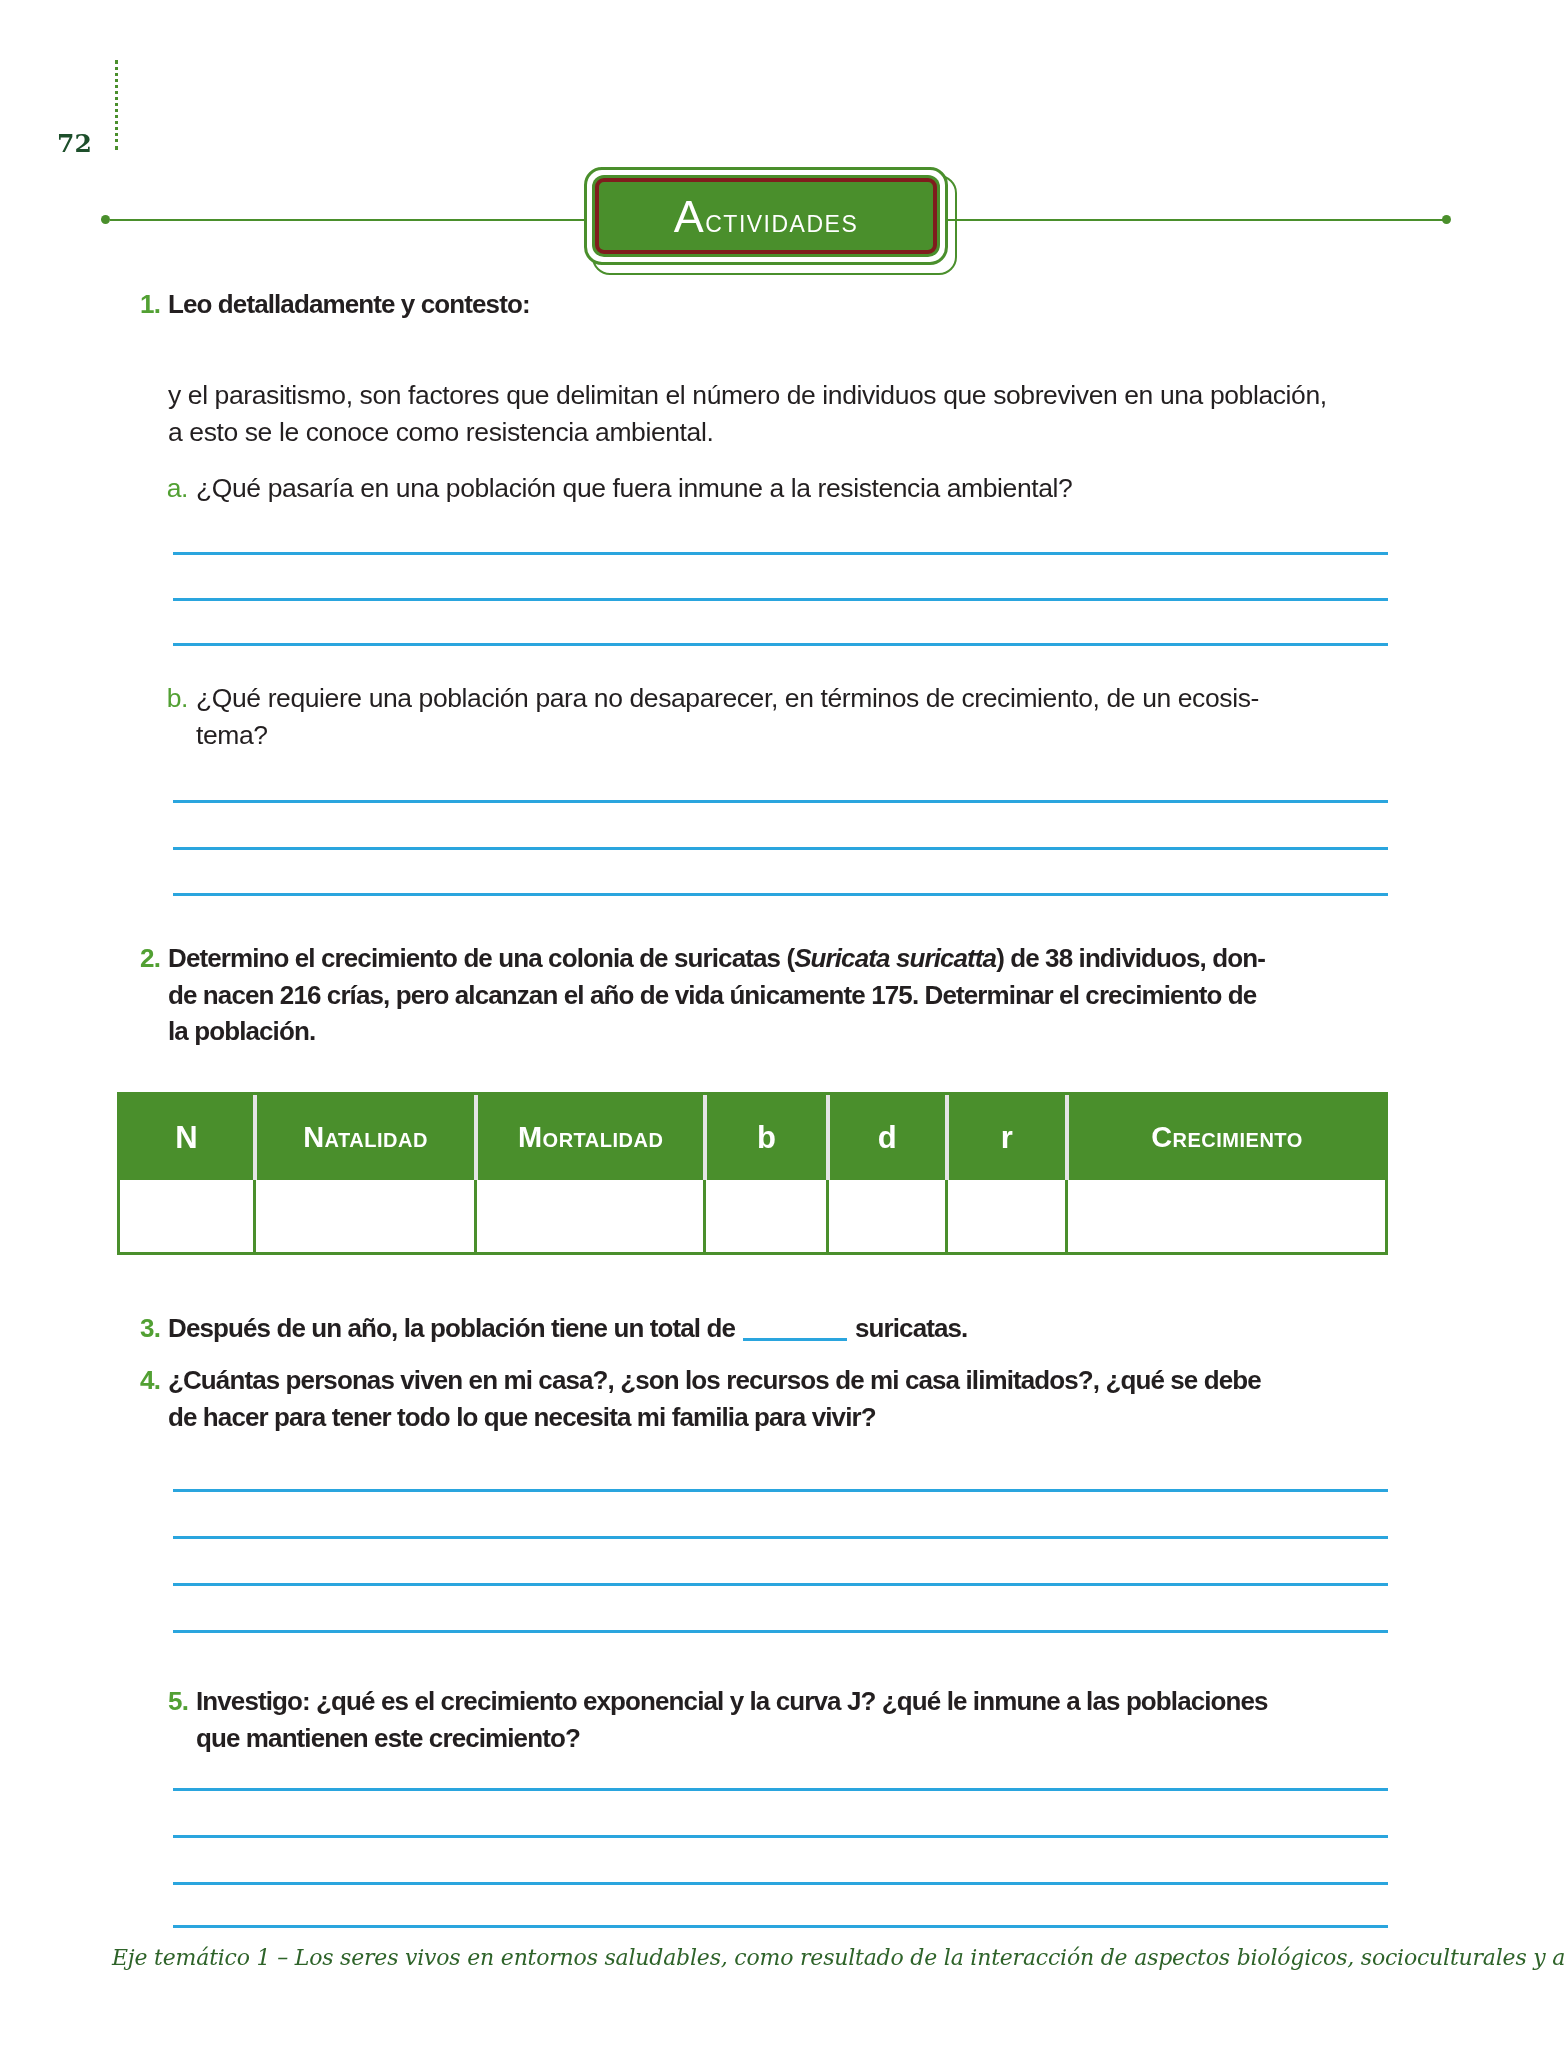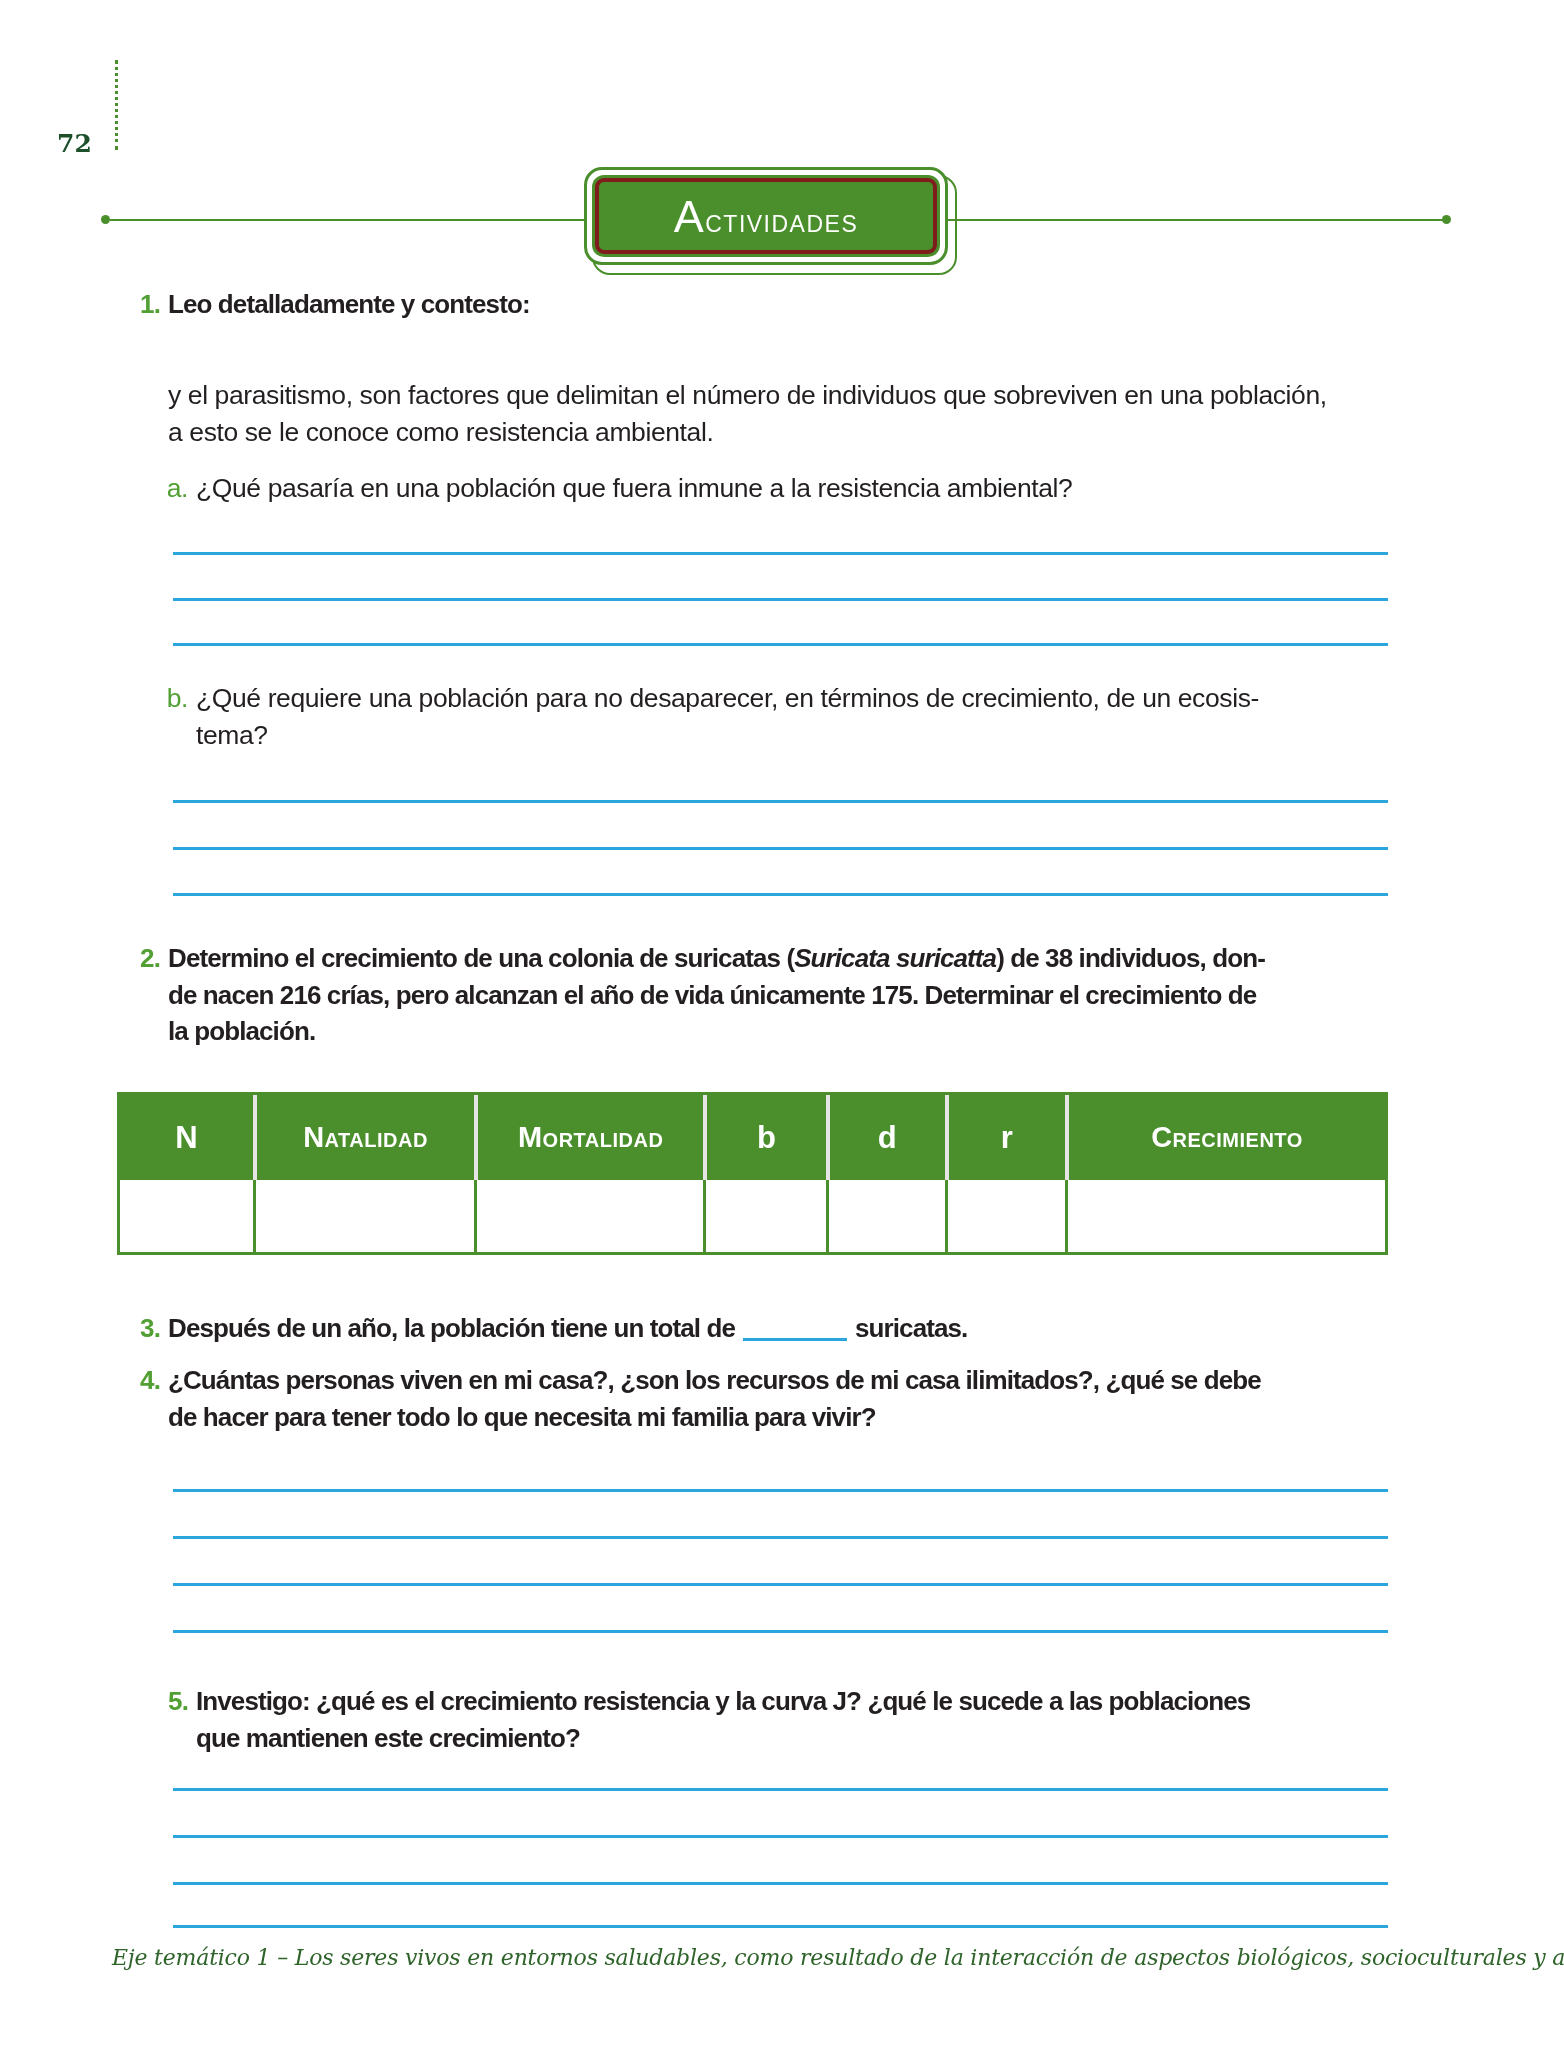--- a/index.html
+++ b/index.html
@@ -168,21 +168,21 @@
   <div class="tline bold" style="top:1367px">
     <span class="qnum">4.</span><span>¿Cuántas personas viven en mi casa?, ¿son los recursos de mi casa ilimitados?, ¿qué se debe</span>
   </div>
   <div class="tline bold" style="top:1404px">de hacer para tener todo lo que necesita mi familia para vivir?</div>
   <div class="ans-line" style="top:1489px"></div>
   <div class="ans-line" style="top:1536px"></div>
   <div class="ans-line" style="top:1583px"></div>
   <div class="ans-line" style="top:1630px"></div>
 
   <div class="tline bold sub" style="top:1688px">
-    <span class="qnum">5.</span><span>Investigo: ¿qué es el crecimiento resistencia y la curva J? ¿qué le sucede a las poblaciones</span>
+    <span class="qnum">5.</span><span>Investigo: ¿qué es el crecimiento exponencial y la curva J? ¿qué le inmune a las poblaciones</span>
   </div>
   <div class="tline bold sub" style="top:1725px">que mantienen este crecimiento?</div>
   <div class="ans-line" style="top:1788px"></div>
   <div class="ans-line" style="top:1835px"></div>
   <div class="ans-line" style="top:1882px"></div>
   <div class="ans-line" style="top:1925px"></div>
 
   <div class="footer">Eje temático 1  –  Los seres vivos en entornos saludables, como resultado de la interacción de aspectos biológicos, socioculturales y ambientales.</div>
 
 </div>

